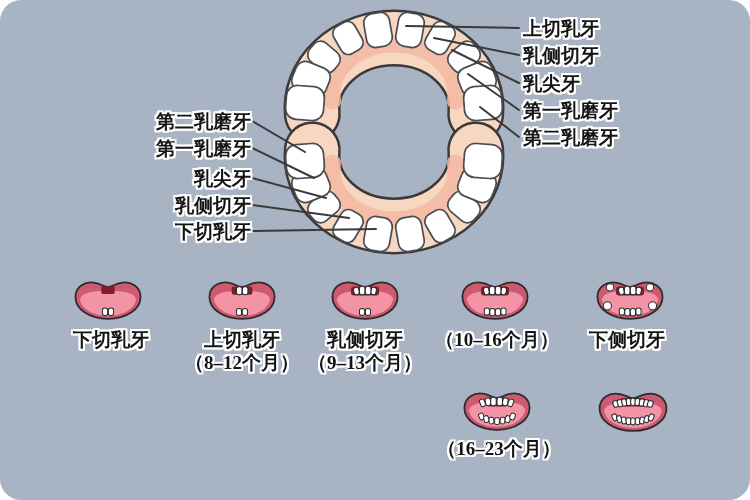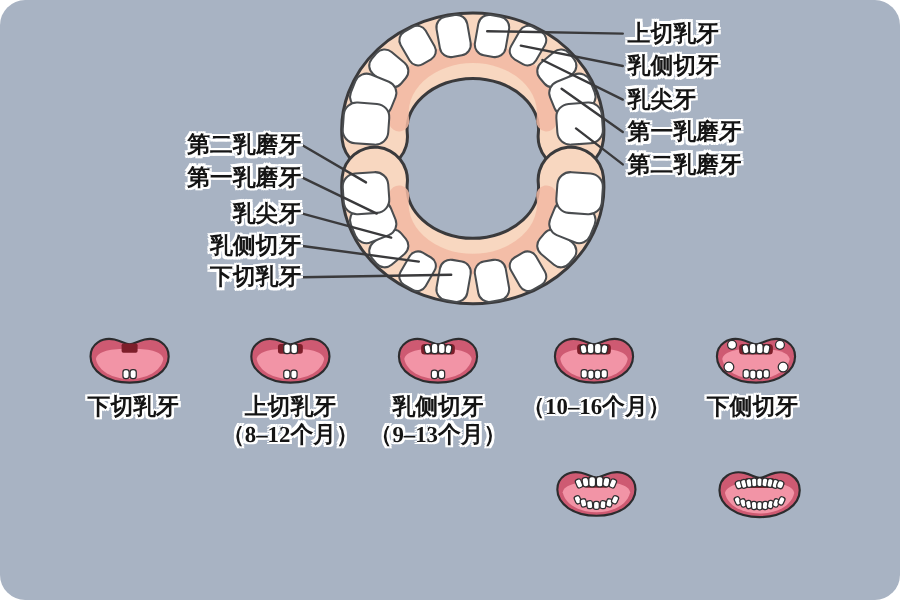--- a/index.html
+++ b/index.html
@@ -223,15 +223,16 @@
     <div>乳侧切牙</div>
     <div>（9–13个月）</div>
   </div>
   <div class="stage" style="left:412px;top:328px">
     <div>（10–16个月）</div>
   </div>
   <div class="stage" style="left:542px;top:328px">
     <div>下侧切牙</div>
   </div>
   <div class="stage" style="left:414px;top:437px">
+    <div>（16–23个月）</div>
   </div>
 
 </div>
 
 </body></html>

